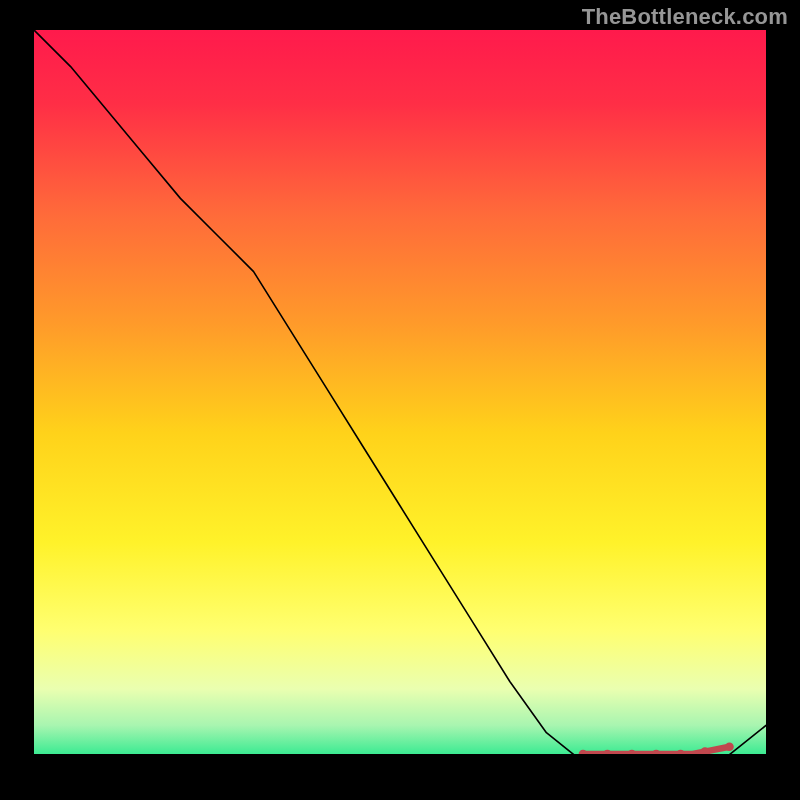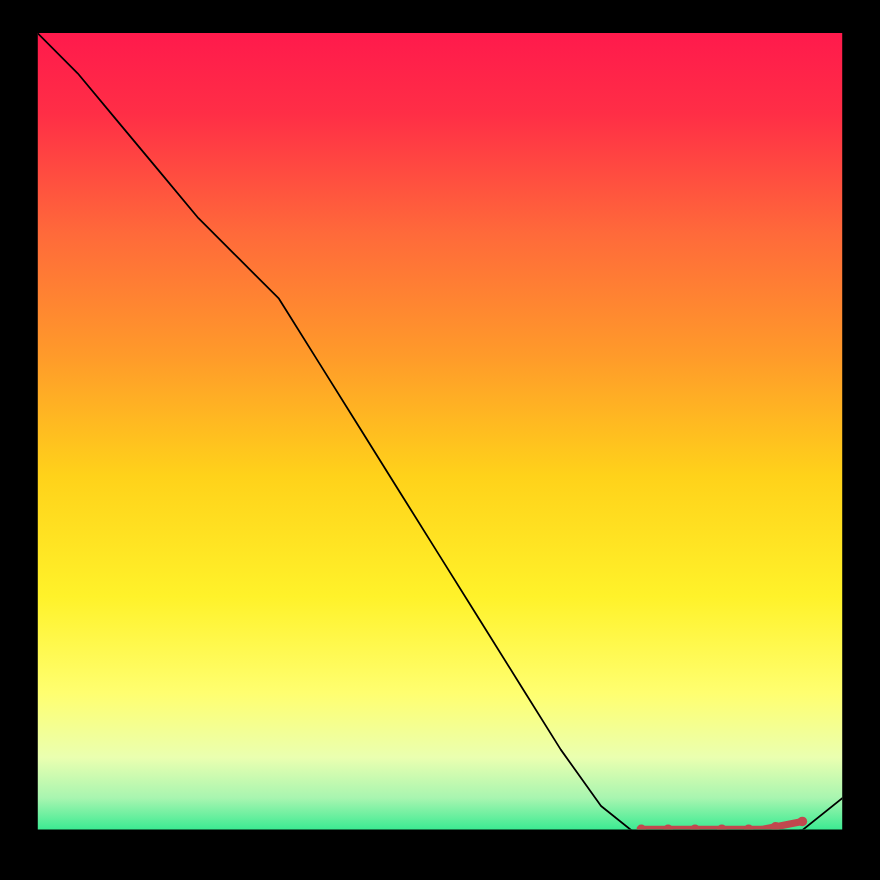--- a/index.html
+++ b/index.html
@@ -63,20 +63,21 @@
     stroke: #c1484e;
     stroke-width: 9;
     stroke-linecap: round;
     fill: none;
   }
 </style>
 </head>
 <body>
 
 <div class="stage">
+  <div class="watermark">TheBottleneck.com</div>
 
   <div class="plot">
     <svg class="gradient" viewBox="0 0 1000 1000" preserveAspectRatio="none">
       <defs>
         <linearGradient id="bg" x1="0" y1="0" x2="0" y2="1">
             <stop offset="0.0%" stop-color="#ff1a4c"></stop>
             <stop offset="10.0%" stop-color="#ff2e46"></stop>
             <stop offset="25.0%" stop-color="#ff6a3a"></stop>
             <stop offset="40.0%" stop-color="#ff9a2a"></stop>
             <stop offset="55.0%" stop-color="#ffd21a"></stop>

